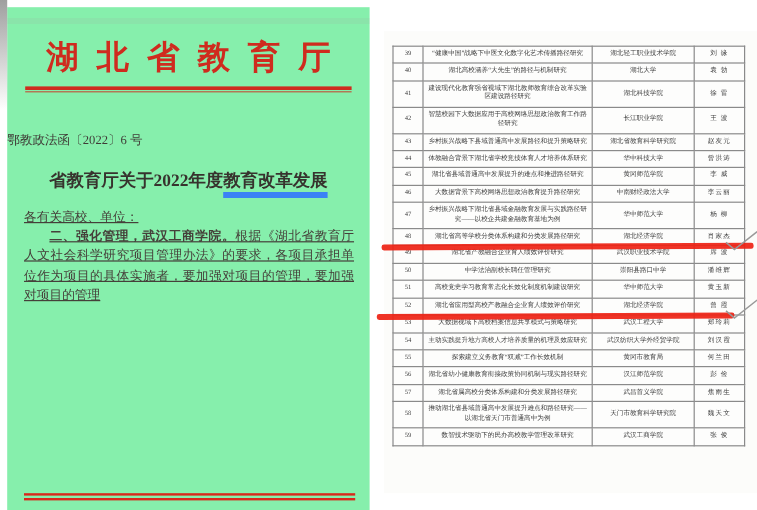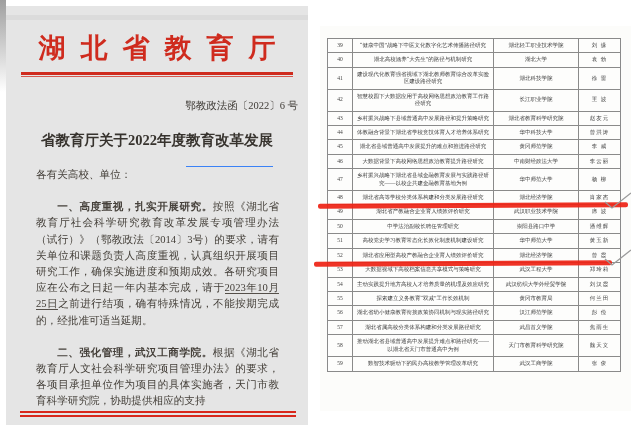--- a/index.html
+++ b/index.html
@@ -1,33 +1,33 @@
 <!DOCTYPE html>
 <html><head>
 <meta charset="utf-8">
 <style>
   html,body{margin:0;padding:0;background:#ffffff;}
   #canvas{position:relative;width:631px;height:425px;background:#ffffff;overflow:hidden;
           font-family:"Liberation Serif","DejaVu Serif",serif;}
   
-  .letter-page{position:absolute;left:6px;top:6px;width:302px;height:419px;background:#e5e5e5;}
+  .letter-page{position:absolute;left:6px;top:6px;width:302px;height:419px;background:#86efac;}
   .scan-edge{position:absolute;left:0;top:0;width:6px;height:92px;
              background:linear-gradient(180deg,#9f9f9f,#d8d8d8 60%,rgba(216,216,216,0));}
   .scan-streak{position:absolute;left:0;top:9px;width:100%;height:5px;background:rgba(160,160,160,.14);}
   .agency-header{margin-top:24px;text-align:center;color:#cf2b1e;font-weight:bold;
                  font-size:27px;letter-spacing:15px;text-indent:15px;white-space:nowrap;}
   .header-rule{margin:6px 15px 0 15px;height:3px;background:#cf2b1e;}
   .header-rule-thin{margin:1px 15px 0 15px;height:1px;background:rgba(207,43,30,.75);}
-  .doc-number{margin-top:22px;padding-right:10px;text-align:right;font-size:10.5px;color:#3f3b36;}
+  .doc-number{margin-top:33px;padding-right:10px;font-size:10.5px;color:#3f3b36;}
   .letter-title{margin-top:16px;text-align:center;font-weight:bold;font-size:14.5px;
                 line-height:22px;color:#37332e;}
-  .u-mark{border-bottom:1px solid #3b82f6;padding-bottom:18px;}
+  .u-mark{border-bottom:5px solid #3b82f6;padding-bottom:1px;}
   .letter-body{margin:12px 13px 0 14px;font-size:10.6px;line-height:16.2px;
                text-align:justify;color:#45403a;}
-  .letter-body p{margin:16px;text-indent:2em;}
+  .letter-body p{margin:0;text-indent:2em;text-decoration:underline;}
   .letter-body p.salutation{text-indent:0;}
   .lead-bold{font-weight:bold;}
   .date-underline{border-bottom:1px solid #55504a;}
   .bottom-rule{position:absolute;left:14px;bottom:8px;width:276px;}
   .bottom-rule .r1{height:2px;background:#d8281b;}
   .bottom-rule .r2{height:2px;background:#d8281b;margin-top:2px;}
   
   .attachment-page{position:absolute;left:320px;top:26px;width:311px;height:385px;background:#fcfcfa;}
   table.results{border-collapse:collapse;margin:12px 0 0 7px;width:281px;table-layout:fixed;
                 font-size:5.5px;color:#3e3e3e;background:#fdfdfc;}
@@ -50,22 +50,21 @@
     <div class="scan-streak"></div>
     <div class="agency-header">湖北省教育厅</div>
     <div class="header-rule"></div>
     <div class="header-rule-thin"></div>
     <div class="doc-number">鄂教政法函〔2022〕6 号</div>
     <div class="letter-title">
       <div><span>省教育厅关于2022年度</span><span class="u-mark">教育改革发展</span></div>
     </div>
     <div class="letter-body">
       <p class="salutation">各有关高校、单位：</p>
-      <p><span class="lead-bold">一、高度重视，扎实开展研究。</span><span>按照《湖北省教育厅社会科学研究教育改革发展专项管理办法（试行）》（鄂教政法〔2014〕3号）的要求，请有关单位和课题负责人高度重视，认真组织开展项目研究工作，确保实施进度和预期成效。各研究项目应在公布之日起一年内基本完成，请于</span><span class="date-underline">2023年10月25日</span><span>之前进行结项，确有特殊情况，不能按期完成的，经批准可适当延期。</span></p>
-      <p><span class="lead-bold">二、强化管理，武汉工商学院。</span><span>根据《湖北省教育厅人文社会科学研究项目管理办法》的要求，各项目承担单位作为项目的具体实施者，天门市教育科学研究院，协助提供相应的支持</span></p>
+      <p><span class="lead-bold">二、强化管理，武汉工商学院。</span><span>根据《湖北省教育厅人文社会科学研究项目管理办法》的要求，各项目承担单位作为项目的具体实施者，要加强对项目的管理，要加强对项目的管理</span></p>
     </div>
     <div class="bottom-rule">
       <div class="r1"></div>
       <div class="r2"></div>
     </div>
   </div>
 
   <div class="attachment-page">
     <table class="results">
       <tbody>

